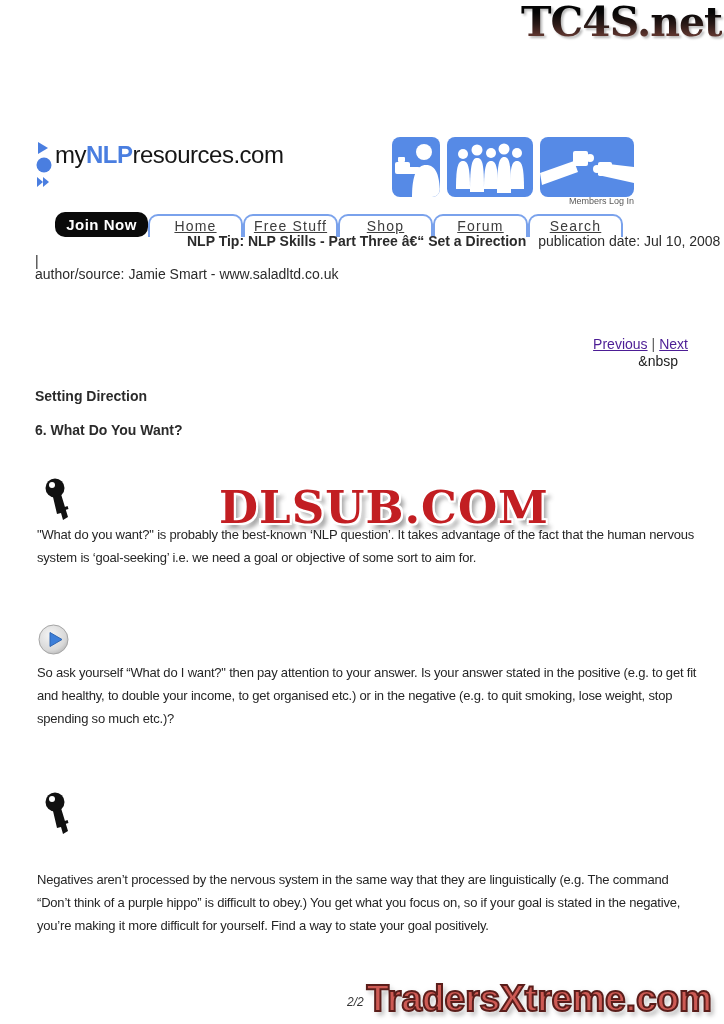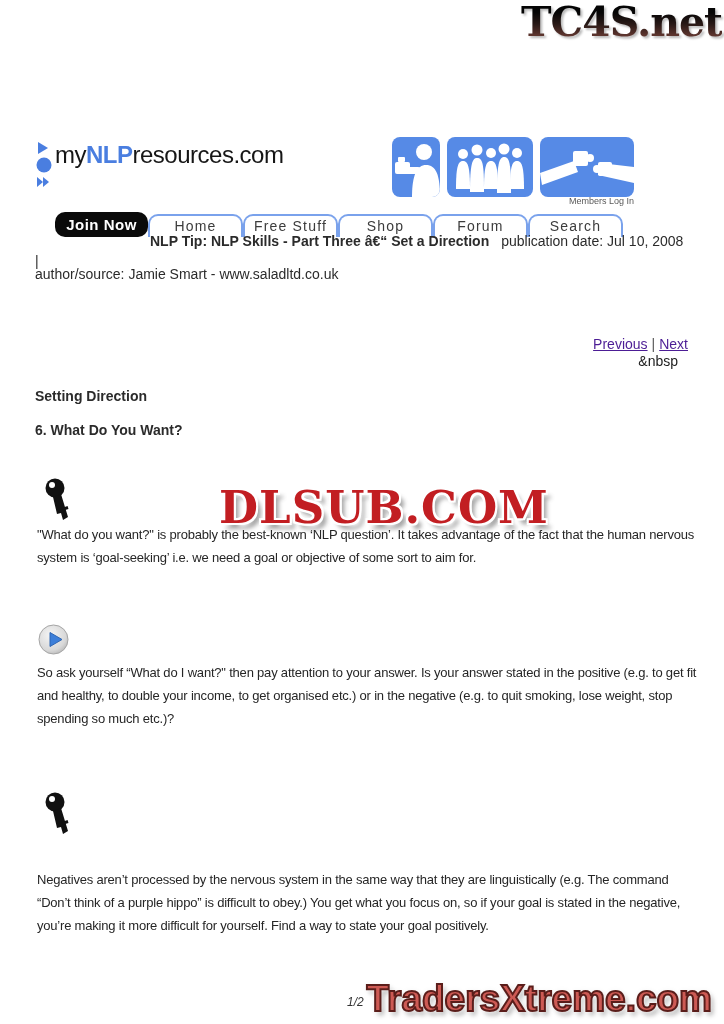--- a/index.html
+++ b/index.html
@@ -24,25 +24,25 @@
   .hdr-box{background:#568ae6;border-radius:8px;height:60px;overflow:hidden;}
   .hdr-box.b1{width:48px;} .hdr-box.b2{width:86px;} .hdr-box.b3{width:94px;}
   .members{left:392px;top:196px;width:242px;text-align:right;font-size:9px;color:#5a5a5a;}
 
   
   .nav{left:55px;top:212px;display:flex;gap:0;align-items:flex-end;}
   .tab-join{width:93px;height:25px;background:#0a0a0a;border-radius:10px;color:#fff;
             font-weight:bold;font-size:15px;letter-spacing:0.5px;text-align:center;line-height:25px;}
   .tab{width:95px;height:23px;background:#fff;border:2px solid #7aa2ec;border-bottom:none;
        border-radius:10px 10px 0 0;box-sizing:border-box;text-align:center;
-       font-size:14px;color:#3c3c3c;letter-spacing:1.2px;line-height:20px;}
+       font-size:14px;color:#3c3c3c;letter-spacing:1.2px;line-height:20px;text-decoration:underline;}
 
   
   .title-line{left:150px;top:233px;white-space:nowrap;font-size:14px;}
-  .title-line .t{font-weight:bold;}
+  .title-line .t{font-weight:bold;margin-left:37px;}
   .title-line .p{margin-left:12px;margin-top:38px;}
   .pipe{left:35px;top:253px;font-size:14px;}
   .author{left:35px;top:266px;font-size:14px;}
   .links{right:36px;top:336px;font-size:14px;white-space:nowrap;}
   .links a{color:#4c1d95;text-decoration:underline;cursor:pointer;}
   .links .lsep{color:#555;padding:0 4px;}
   .nbsp{right:46px;top:353px;font-size:14px;color:#1c1c1c;}
 
   .h1a{left:35px;top:388px;font-size:14px;font-weight:bold;}
   .h1b{left:35px;top:422px;font-size:14px;font-weight:bold;}
@@ -179,17 +179,17 @@
 
   <svg class="abs key2" width="36" height="48" viewBox="0 0 36 48">
     <circle cx="15" cy="11" r="9.5" fill="#111"></circle>
     <circle cx="12" cy="8" r="3" fill="#fff"></circle>
     <path d="M13,20 L21,17 L28,40 L23,43 L21,36 L17,37 Z" fill="#111"></path>
     <rect x="22" y="30" width="6" height="3" fill="#111" transform="rotate(-18 25 31)"></rect>
   </svg>
 
   <div class="abs para p3">Negatives aren’t processed by the nervous system in the same way that they are linguistically (e.g. The command “Don’t think of a purple hippo” is difficult to obey.) You get what you focus on, so if your goal is stated in the negative, you’re making it more difficult for yourself. Find a way to state your goal positively.</div>
 
-  <div class="abs pagenum">1/2</div>
+  <div class="abs pagenum">2/2</div>
 
   <div class="abs wm-bot">TradersXtreme.com</div>
 
 </div>
 
 </body></html>

